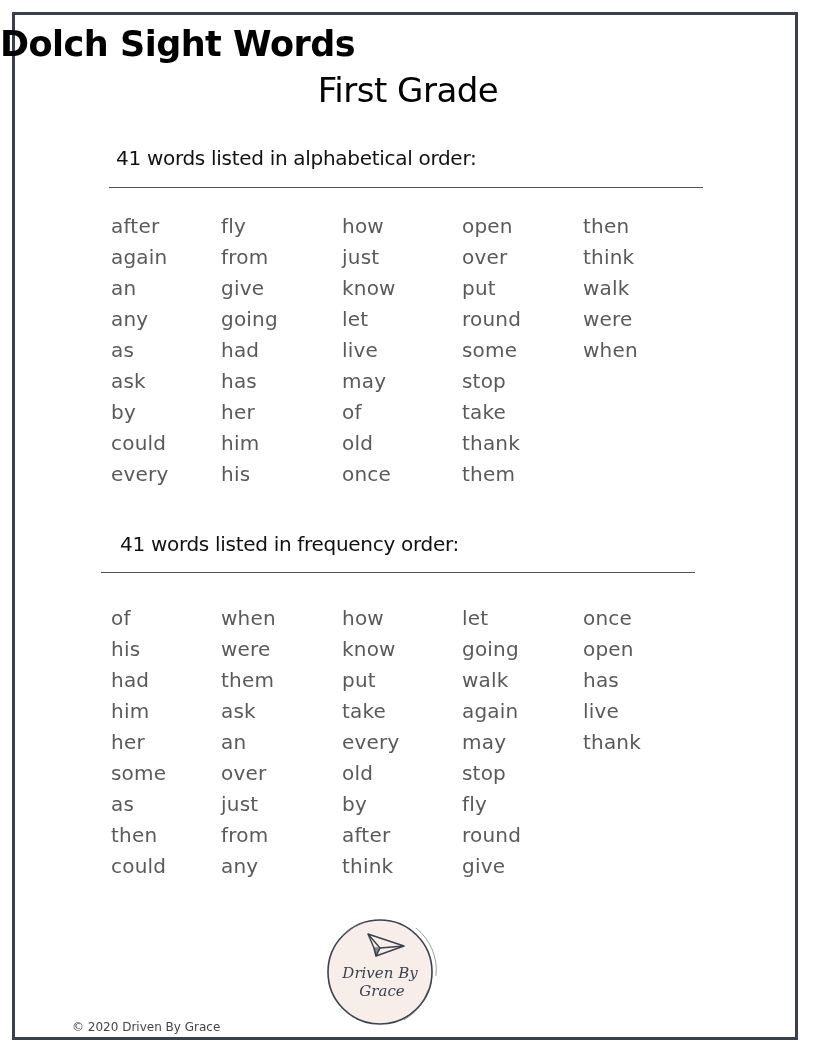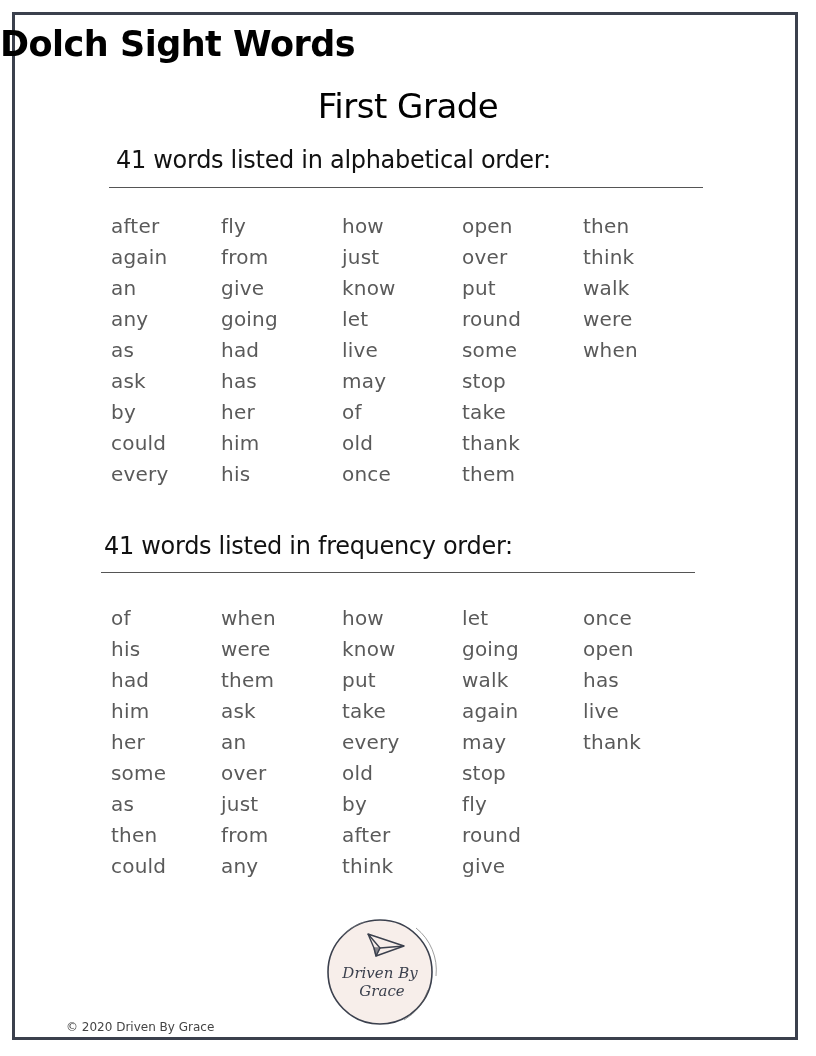--- a/index.html
+++ b/index.html
@@ -32,31 +32,31 @@
       font-family: "DejaVu Sans", sans-serif;
       font-weight: bold;
       font-size: 35px;
       color: #000;
       letter-spacing: -0.5px;
     }
     .subtitle {
       position: absolute;
       left: 0;
       width: 816px;
-      top: 86px;
+      top: 70px;
       text-align: center;
       font-family: "DejaVu Sans", sans-serif;
       font-size: 34px;
       color: #000;
       letter-spacing: -0.5px;
     }
     .section-heading {
       position: absolute;
       font-family: "DejaVu Sans", sans-serif;
-      font-size: 24px;
+      font-size: 20px;
       color: #111;
       letter-spacing: -0.3px;
       white-space: nowrap;
     }
     .rule {
       position: absolute;
       height: 1px;
       background: #555;
     }
     .word-grid {
@@ -77,21 +77,21 @@
     }
     .logo {
       position: absolute;
       left: 324px;
       top: 914px;
       width: 116px;
       height: 116px;
     }
     .copyright {
       position: absolute;
-      left: 66px;
+      left: 72px;
       top: 1020px;
       font-family: "DejaVu Sans", sans-serif;
       font-size: 12px;
       color: #444;
       white-space: nowrap;
     }
   </style>
 </head>
 <body>
 
@@ -150,21 +150,21 @@
   </div>
   <div class="word-col" style="left:472px;">
     <div class="word">then</div>
     <div class="word">think</div>
     <div class="word">walk</div>
     <div class="word">were</div>
     <div class="word">when</div>
   </div>
 </div>
 
-<div class="section-heading" style="left:104px; top:532px;">41 words listed in frequency order:</div>
+<div class="section-heading" style="left:120px; top:532px;">41 words listed in frequency order:</div>
 <div class="rule" style="left:101px; top:572px; width:594px;"></div>
 
 <div class="word-grid" style="left:111px; top:587px;">
   <div class="word-col" style="left:0px;">
     <div class="word">of</div>
     <div class="word">his</div>
     <div class="word">had</div>
     <div class="word">him</div>
     <div class="word">her</div>
     <div class="word">some</div>

